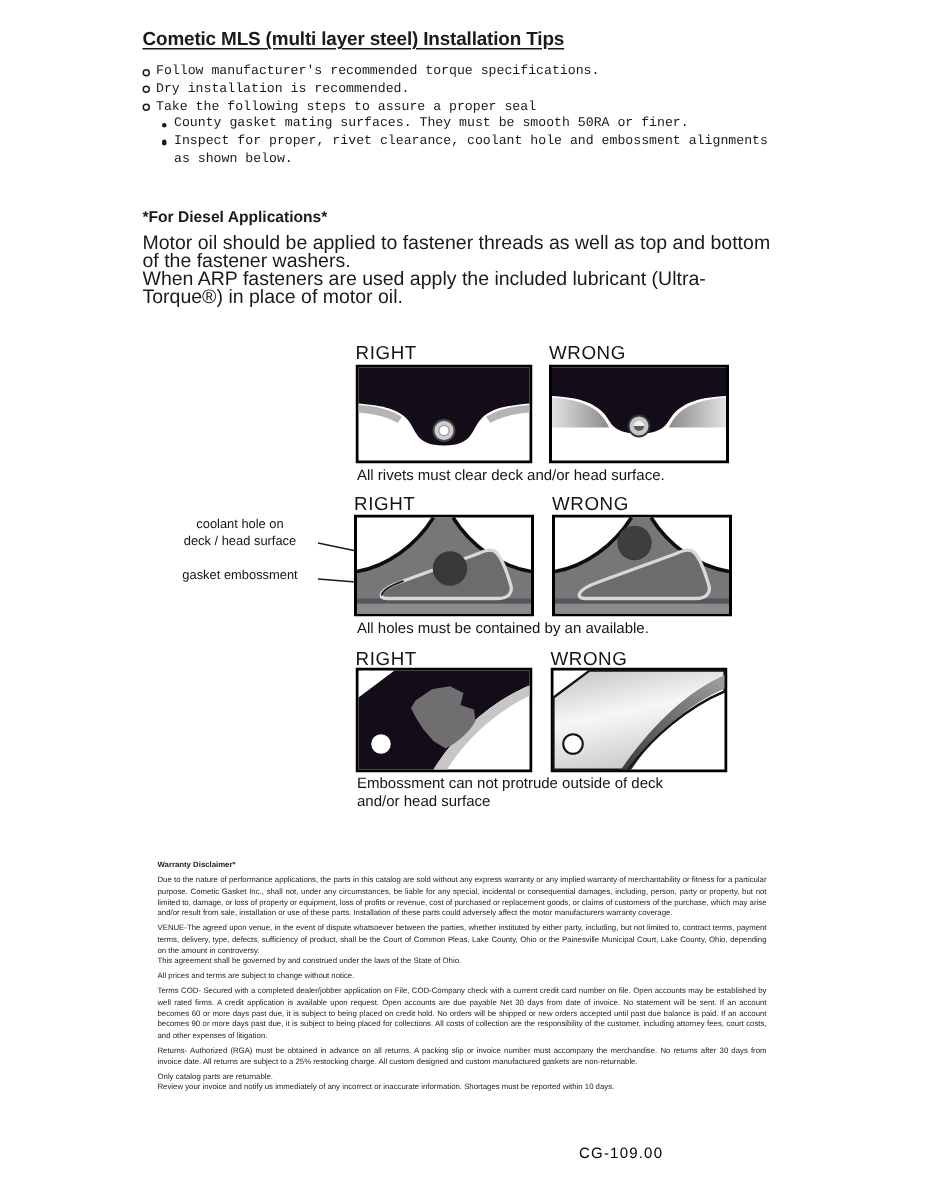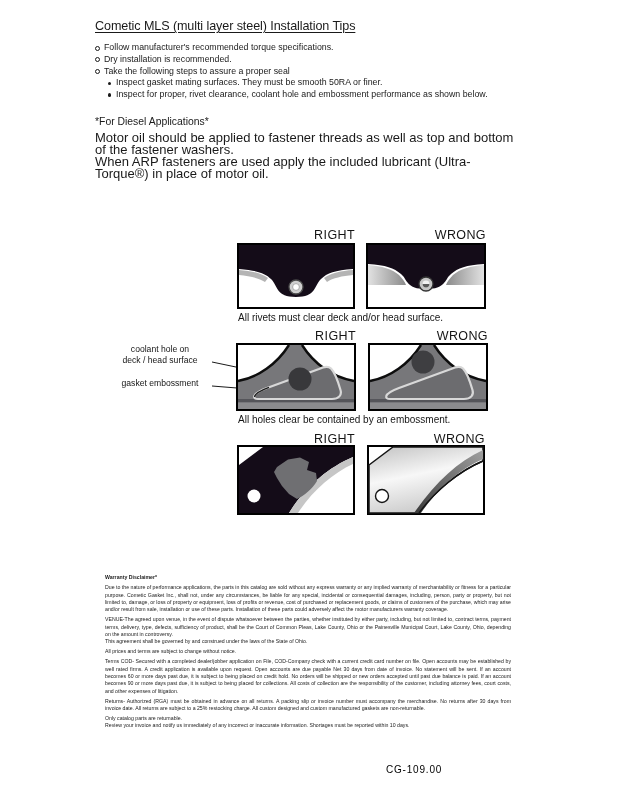--- a/index.html
+++ b/index.html
@@ -1,31 +1,31 @@
 <!DOCTYPE html>
 <html><head>
 <meta charset="utf-8">
 <style>
   html,body{margin:0;padding:0;background:#ffffff;}
   .page{position:relative;width:618px;height:800px;background:#ffffff;overflow:hidden;
         font-family:"Liberation Sans", sans-serif;color:#1a1a1a;}
   .content{position:absolute;left:95px;top:19px;width:422px;}
-  .title{font-size:12.6px;font-weight:normal;margin:0 0 9px 0;letter-spacing:-0.1px;
+  .title{font-size:12.6px;font-weight:bold;margin:0 0 9px 0;letter-spacing:-0.1px;
          text-decoration:underline;text-underline-offset:2px;text-decoration-thickness:1.2px;}
-  ul.tips{list-style:none;margin:0 0 8px 0;padding:0;font-size:8.8px;line-height:11.8px;}
+  ul.tips{list-style:none;margin:0 0 8px 0;padding:0;font-size:8.8px;line-height:11.8px;font-family:Liberation Mono, monospace;}
   ul.tips > li{position:relative;padding-left:9px;}
   ul.tips > li::before{content:"";position:absolute;left:0;top:3.6px;width:3px;height:3px;
          border:1px solid #1a1a1a;border-radius:50%;}
   ul.subtips{list-style:none;margin:0;padding:0 0 0 13px;}
   ul.subtips li{position:relative;padding-left:8px;}
   ul.subtips li::before{content:"";position:absolute;left:0;top:4.2px;width:3.4px;height:3.4px;
          background:#1a1a1a;border-radius:50%;}
-  .diesel-h{font-size:10.4px;font-weight:normal;margin:15px 0 5px 0;}
+  .diesel-h{font-size:10.4px;font-weight:bold;margin:27px 0 5px 0;}
   .para{font-size:13px;line-height:11.9px;margin:0 0 10px 0;white-space:pre-line;}
-  .dlabel{position:absolute;font-size:12.5px;letter-spacing:0.4px;text-align:right;color:#151515;}
+  .dlabel{position:absolute;font-size:12.5px;letter-spacing:0.4px;text-align:left;color:#151515;}
   .dbox{position:absolute;}
   .caption{position:absolute;font-size:10px;line-height:11.5px;white-space:pre-line;color:#151515;}
   .ann{position:absolute;width:104px;text-align:center;font-size:8.6px;line-height:11px;
        white-space:pre-line;color:#151515;}
   .leader{position:absolute;left:205px;top:340px;}
   .legal{position:absolute;left:105px;top:574px;width:406px;font-size:5.2px;line-height:7.35px;
          text-align:justify;color:#222;}
   .legal .lh{font-weight:bold;margin:0 0 3px 0;}
   .legal p{margin:0 0 2.6px 0;white-space:pre-line;}
   .part-code{position:absolute;left:386px;top:764px;font-size:10px;letter-spacing:0.8px;color:#000000;}
@@ -35,22 +35,22 @@
 
 <div class="page">
 
   <div class="content">
     <h1 class="title">Cometic MLS (multi layer steel) Installation Tips</h1>
     <ul class="tips">
       <li>Follow manufacturer's recommended torque specifications.</li>
       <li>Dry installation is recommended.</li>
       <li>Take the following steps to assure a proper seal</li>
       <ul class="subtips">
-        <li>Inspect gasket mating surfaces.  They must be smooth 50RA or finer.</li>
-        <li>Inspect for proper, rivet clearance, coolant hole and embossment performance as shown below.</li>
+        <li>County gasket mating surfaces.  They must be smooth 50RA or finer.</li>
+        <li>Inspect for proper, rivet clearance, coolant hole and embossment alignments as shown below.</li>
       </ul>
     </ul>
     <h2 class="diesel-h">*For Diesel Applications*</h2>
     <p class="para">Motor oil should be applied to fastener threads as well as top and bottom of the fastener washers.
 When ARP fasteners are used apply the included lubricant (Ultra-Torque®) in place of motor oil.</p>
   </div>
 
   <div class="dlabel" style="left:237px;top:228px;width:118px">RIGHT</div>
   <div class="dlabel" style="left:366px;top:228px;width:120px">WRONG</div>
 
@@ -111,21 +111,21 @@
   <svg class="dbox" style="left:368px;top:343px" width="120" height="68" viewBox="0 0 120 68">
     <rect x="1" y="1" width="118" height="66" fill="#ffffff" stroke="#000000" stroke-width="2"></rect>
     <path fill="#77777a" d="M2,66 L2,38 C22,34.5 41,21 53,2 L66,2 C78,21 97,34.5 118,38 L118,66 Z"></path>
     <rect x="2" y="56" width="116" height="3.5" fill="#55555a"></rect>
     <rect x="2" y="59.5" width="116" height="6.5" fill="#8b8b8e"></rect>
     <path fill="none" stroke="#0d0d0d" stroke-width="2.4" d="M2,38 C22,34.5 41,21 53,2 M66,2 C78,21 97,34.5 118,38"></path>
     <path fill="#6c6c6f" stroke="#d8d8d8" stroke-width="2.2" stroke-linejoin="round" d="M22,56 L96,56 C103,56 106,52 104.5,47 C102,38.5 98.5,29 95,25.5 C92.5,23 88,23.5 83,26 L31,45 C24,47.6 19,50.5 18.3,53 C17.8,55 19,56 22,56 Z"></path>
     <circle cx="55" cy="19" r="11.5" fill="#3e3e41"></circle>
   </svg>
 
-  <div class="caption" style="left:238px;top:414px">All holes clear be contained by an embossment.</div>
+  <div class="caption" style="left:238px;top:414px">All holes must be contained by an available.</div>
 
   <div class="dlabel" style="left:237px;top:432px;width:118px">RIGHT</div>
   <div class="dlabel" style="left:367px;top:432px;width:118px">WRONG</div>
 
   <svg class="dbox" style="left:237px;top:445px" width="118" height="70" viewBox="0 0 118 70">
     <rect x="1" y="1" width="116" height="68" fill="#ffffff" stroke="#000000" stroke-width="2"></rect>
     <path fill="#140c18" d="M2,20 L26,2 L116,2 L116,12 C92,22 68,42 52,68 L2,68 Z"></path>
     <path fill="#c6c6c6" d="M116,12 C92,22 68,42 52,68 L61,68 C75,46 96,28 116,19 Z"></path>
     <path fill="#6f6f72" d="M40,22 L51,14.5 L63,12.5 L72,17 L70,25 L79,28 L80,36 C75,44 68,50 60,54 L52,49 L45,41 L40,33 L37,27 Z"></path>
     <circle cx="17" cy="51" r="6.5" fill="#ffffff"></circle>
@@ -143,20 +143,22 @@
           <stop offset="1" stop-color="#a0a0a0"></stop>
       </linearGradient>
     </defs>
     <rect x="1" y="1" width="116" height="68" fill="#ffffff" stroke="#000000" stroke-width="2"></rect>
     <path fill="url(#g3b)" stroke="#141414" stroke-width="1.5" d="M2,20 L26,2 L116,2 L116,16 C92,26 68,46 52,68 L2,68 Z"></path>
     <path fill="url(#g3d)" d="M116,5 C90,17 68,38 47,68 L54,68 C70,44 93,24 116,14 Z"></path>
     <path fill="none" stroke="#141414" stroke-width="1.4" d="M116,16 C92,26 68,46 52,68"></path>
     <circle cx="15" cy="51" r="6.5" fill="#ffffff" stroke="#141414" stroke-width="1.4"></circle>
   </svg>
 
+  <div class="caption" style="left:238px;top:517px">Embossment can not protrude outside of deck
+and/or head surface</div>
 
   <div class="legal">
     <div class="lh">Warranty Disclaimer*</div>
     <p>Due to the nature of performance applications, the parts in this catalog are sold without any express warranty or any implied warranty of merchantability or fitness for a particular purpose.  Cometic Gasket Inc., shall not, under any circumstances, be liable for any special, incidental or consequential damages, including, person, party or property, but not limited to, damage, or loss of property or equipment, loss of profits or revenue, cost of purchased or replacement goods, or claims of customers of the purchase, which may arise and/or result from sale, installation or use of these parts.  Installation of these parts could adversely affect the motor manufacturers warranty coverage.</p>
     <p>VENUE-The agreed upon venue, in the event of dispute whatsoever between the parties, whether instituted by either party, including, but not limited to, contract terms, payment terms, delivery, type, defects, sufficiency of product, shall be the Court of Common Pleas, Lake County, Ohio or the Painesville Municipal Court, Lake County, Ohio, depending on the amount in controversy.
 This agreement shall be governed by and construed under the laws of the State of Ohio.</p>
     <p>All prices and terms are subject to change without notice.</p>
     <p>Terms COD- Secured with a completed dealer/jobber application on File, COD-Company check with a current credit card number on file.  Open accounts may be established by well rated firms.  A credit application is available upon request.  Open accounts are due payable Net 30 days from date of invoice.  No statement will be sent.  If an account becomes 60 or more days past due, it is subject to being placed on credit hold.  No orders will be shipped or new orders accepted until past due balance is paid.  If an account becomes 90 or more days past due, it is subject to being placed for collections.  All costs of collection are the responsibility of the customer, including attorney fees, court costs, and other expenses of litigation.</p>
     <p>Returns- Authorized (RGA) must be obtained in advance on all returns.  A packing slip or invoice number must accompany the merchandise.  No returns after 30 days from invoice date.  All returns are subject to a 25% restocking charge.  All custom designed and custom manufactured gaskets are non-returnable.</p>
     <p>Only catalog parts are returnable.

